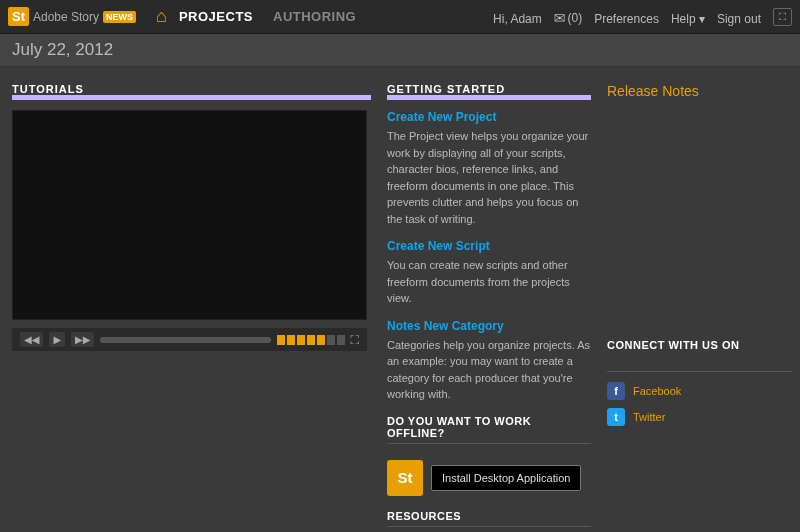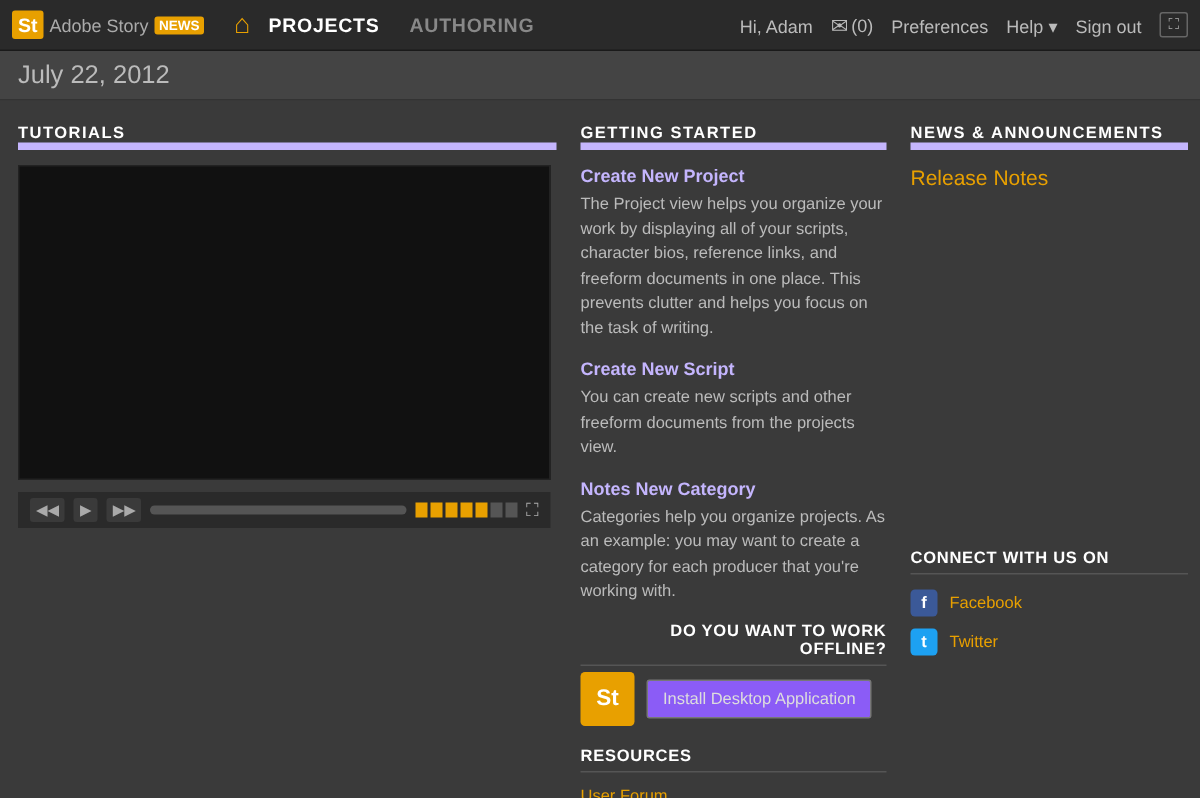--- a/index.html
+++ b/index.html
@@ -182,45 +182,44 @@
       cursor: pointer;
     }
 
     
     #getting-started-col {
       width: 220px;
       flex-shrink: 0;
       padding-right: 16px;
     }
     .gs-item-title {
-      color: #c4b5fd;
+      color: #0ea5e9;
       font-size: 12px;
       font-weight: bold;
       margin-bottom: 4px;
       cursor: pointer;
     }
     .gs-item-desc {
       color: #bbb;
       font-size: 11px;
       line-height: 1.5;
       margin-bottom: 12px;
     }
     .offline-section {
       margin-top: 8px;
     }
     .offline-title {
       color: #fff;
       font-size: 11px;
       font-weight: bold;
       letter-spacing: 0.5px;
       text-transform: uppercase;
-      margin-bottom: 4px;
+      margin-bottom: 16px;
       border-bottom: 1px solid #555;
       padding-bottom: 4px;
-      text-align: right;
     }
     .desktop-app-row {
       display: flex;
       align-items: center;
       gap: 8px;
       margin-bottom: 14px;
     }
     .st-logo-box {
       background: #e8a000;
       color: #fff;
@@ -228,21 +227,21 @@
       font-size: 15px;
       width: 36px;
       height: 36px;
       display: flex;
       align-items: center;
       justify-content: center;
       border-radius: 3px;
       flex-shrink: 0;
     }
     .install-btn {
-      background: #8b5cf6;
+      background: #000000;
       color: #ddd;
       border: 1px solid #777;
       padding: 6px 10px;
       font-size: 11px;
       cursor: pointer;
       border-radius: 2px;
     }
     .resources-title {
       color: #fff;
       font-size: 11px;
@@ -274,21 +273,21 @@
     }
     .connect-title {
       color: #fff;
       font-size: 11px;
       font-weight: bold;
       letter-spacing: 0.5px;
       text-transform: uppercase;
       margin-top: 240px;
       margin-bottom: 10px;
       border-bottom: 1px solid #555;
-      padding-bottom: 4px;
+      padding-bottom: 20px;
     }
     .social-link {
       display: flex;
       align-items: center;
       gap: 8px;
       margin-bottom: 8px;
       cursor: pointer;
     }
     .social-icon {
       width: 18px;
@@ -387,21 +386,20 @@
         <button class="install-btn">Install Desktop Application</button>
       </div>
     </div>
 
     <div class="resources-title">RESOURCES</div>
     <a class="resource-link">User Forum</a>
 
   </div>
 
   <div id="news-col">
-    <div class="section-title">NEWS &amp; ANNOUNCEMENTS</div>
     <div class="news-item">Release Notes</div>
 
     <div class="connect-title">CONNECT WITH US ON</div>
 
     <div class="social-link">
       <div class="social-icon fb-icon">f</div>
       <span class="social-label">Facebook</span>
     </div>
     <div class="social-link">
       <div class="social-icon tw-icon">t</div>

